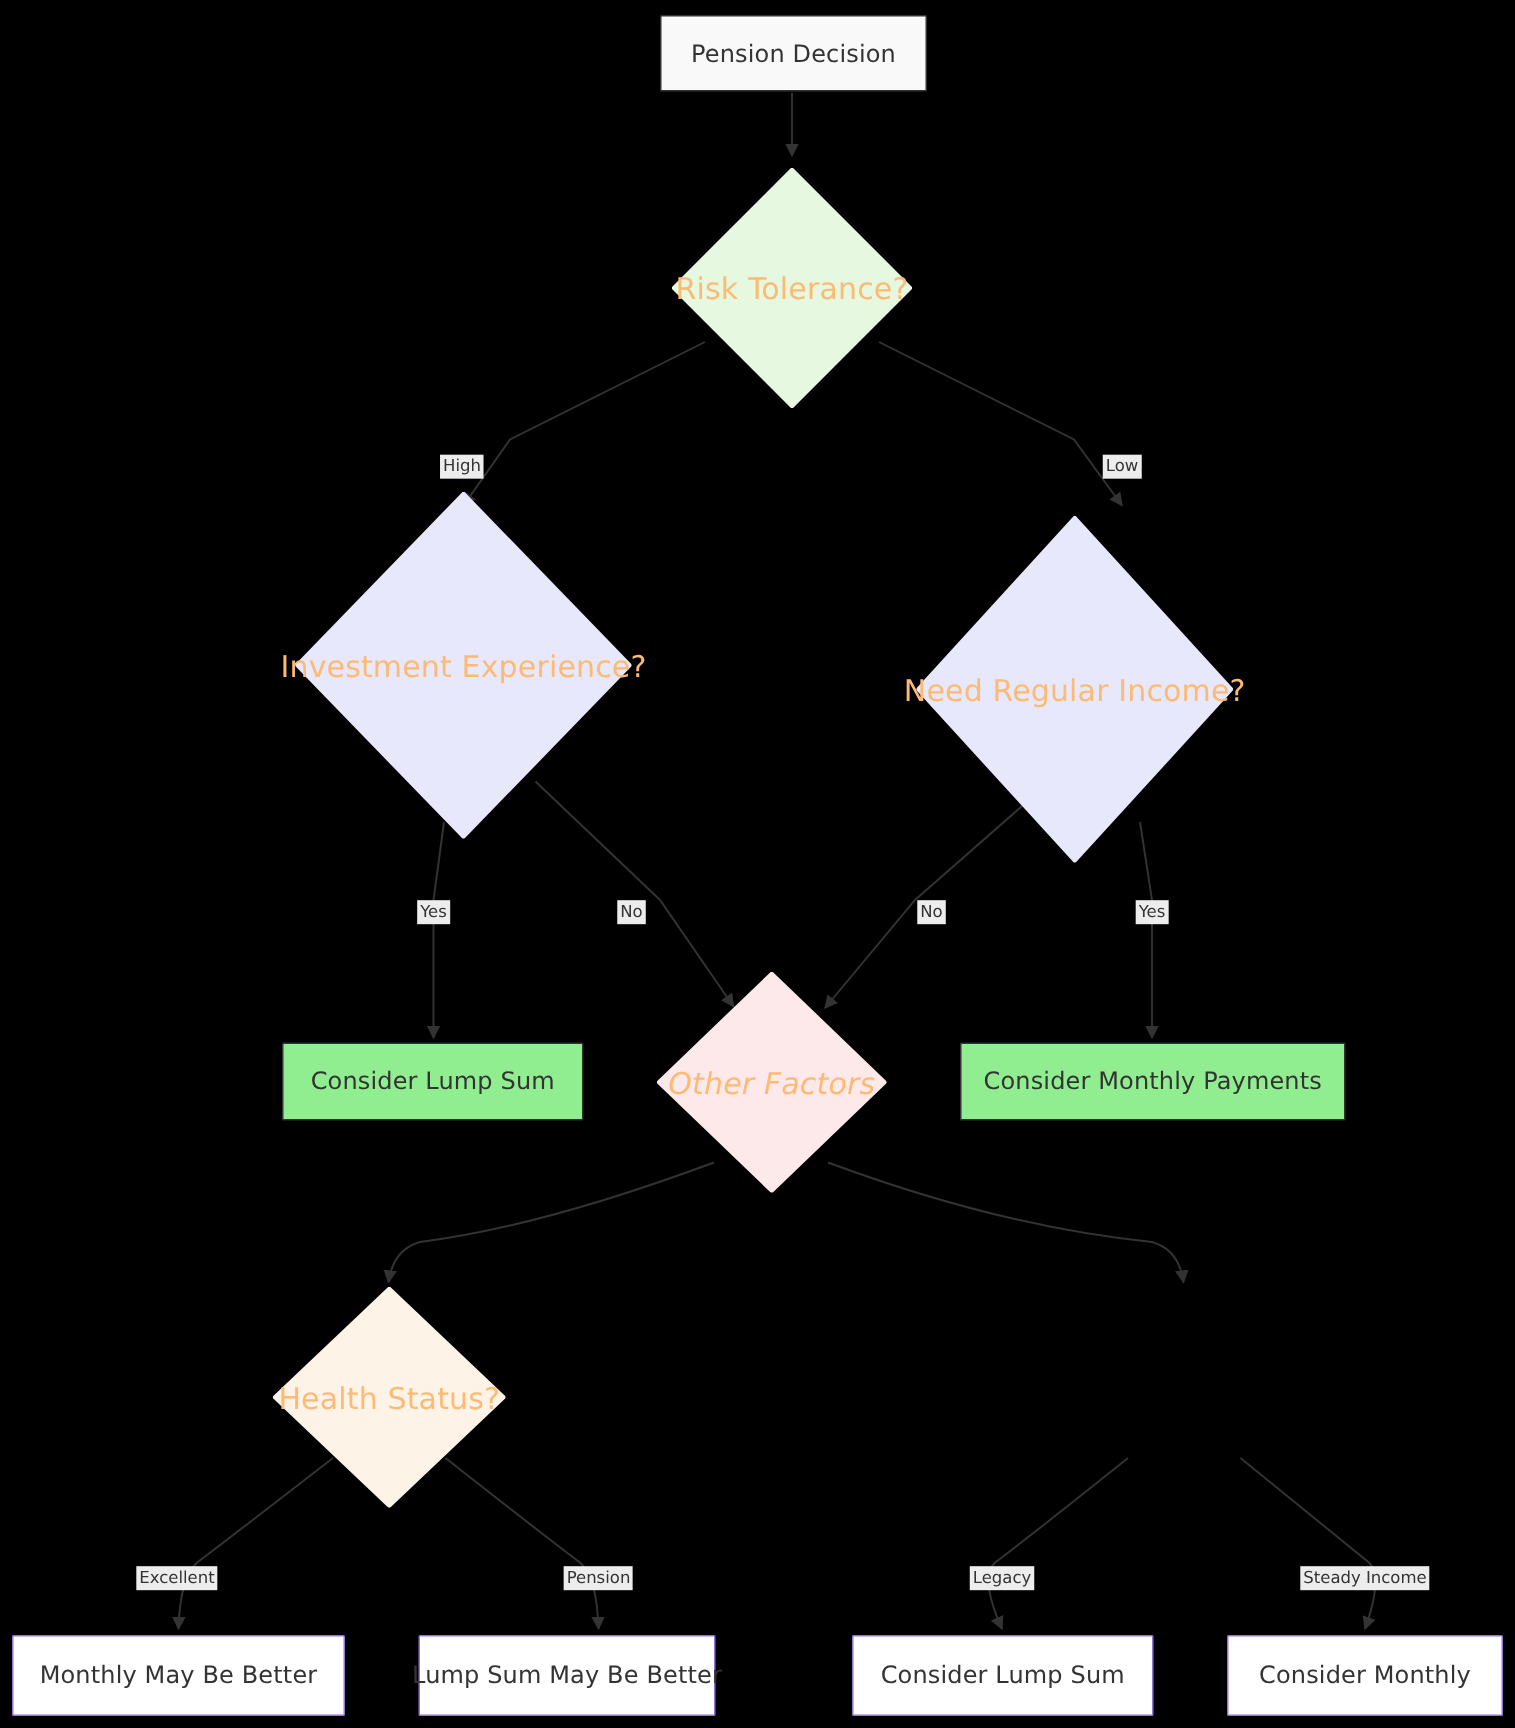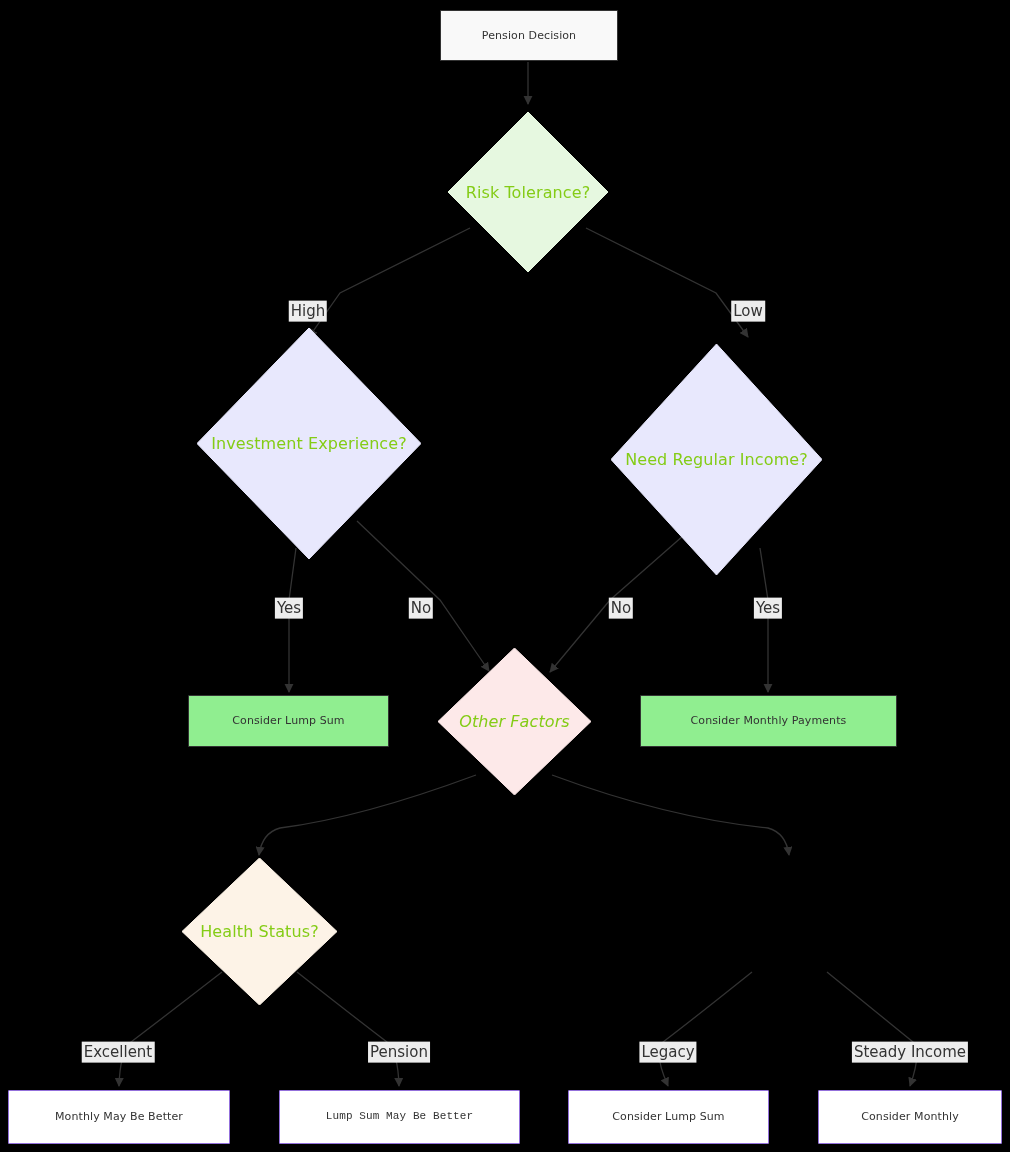--- a/index.html
+++ b/index.html
@@ -32,21 +32,21 @@
   }
   
   .node {
     position: absolute;
     box-sizing: border-box;
     display: flex;
     align-items: center;
     justify-content: center;
     text-align: center;
     color: #333333;
-    font-size: 11px;
+    font-size: 16px;
     line-height: 1.2;
     letter-spacing: 0.1px;
     white-space: nowrap;
   }
   
   .rect {
     border: 1.4px solid #333333;
     background: #f9f9f9;
     border-radius: 1px;
   }
@@ -72,32 +72,32 @@
   .diamond-shape {
     position: absolute;
     left: 0;
     top: 0;
     width: 100%;
     height: 100%;
   }
   .diamond-label {
     position: relative;
     z-index: 2;
-    color: #84cc16;
-    font-size: 16px;
+    color: #fdba74;
+    font-size: 20px;
     white-space: nowrap;
     letter-spacing: 0.1px;
     pointer-events: none;
   }
   
   .edge-label {
     position: absolute;
     background: #ededed;
     color: #333333;
-    font-size: 15px;
+    font-size: 11px;
     line-height: 1.25;
     padding: 1px 2px;
     white-space: nowrap;
     transform: translate(-50%, -50%);
     z-index: 5;
   }
 </style>
 </head>
 <body>
 
@@ -184,21 +184,21 @@
       <polygon points="77.5,0 155,73.5 77.5,147 0,73.5" fill="#fdf3e7" stroke="#fdf3e7" stroke-width="1"></polygon>
     </svg>
     <span class="diamond-label">Health Status?</span>
   </div>
 
 
   <div class="node rect-lav" style="left:8px; top:1090px; width:222px; height:54px;">
     <span>Monthly May Be Better</span>
   </div>
 
-  <div class="node rect-lav" style="left:279px; top:1090px; width:241px; height:54px;font-family:Liberation Mono, monospace;">
+  <div class="node rect-lav" style="left:279px; top:1090px; width:198px; height:54px;">
     <span>Lump Sum May Be Better</span>
   </div>
 
   <div class="node rect-lav" style="left:568px; top:1090px; width:201px; height:54px;">
     <span>Consider Lump Sum</span>
   </div>
 
   <div class="node rect-lav" style="left:818px; top:1090px; width:184px; height:54px;text-align:right;">
     <span>Consider Monthly</span>
   </div>

